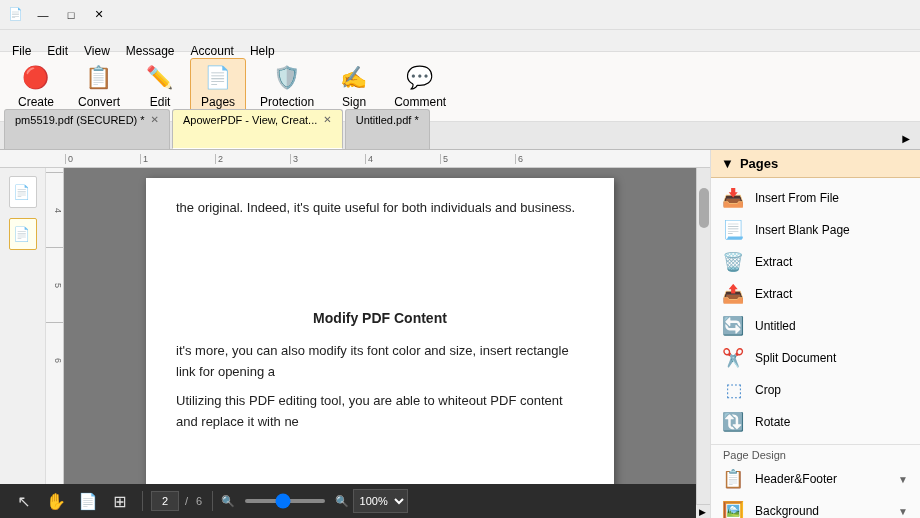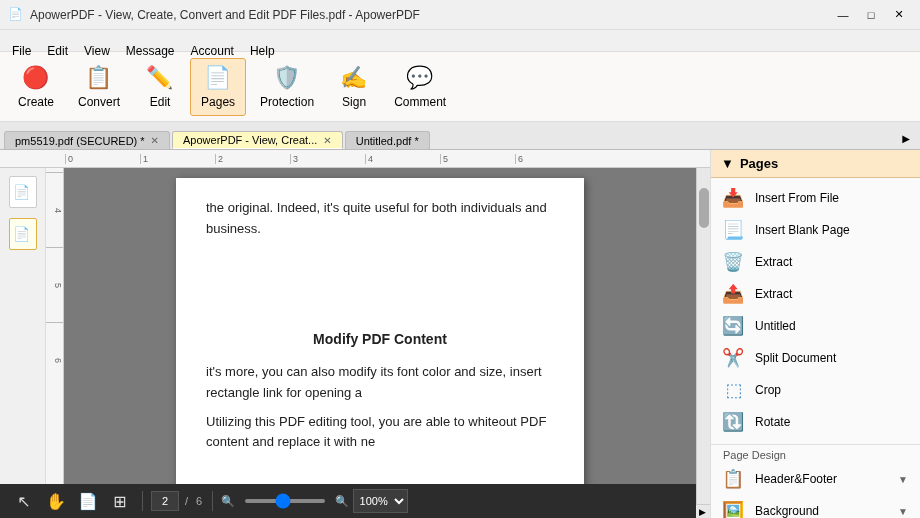--- a/index.html
+++ b/index.html
@@ -74,30 +74,29 @@
     .tabs-bar {
       background: #e8e8e8;
       height: 28px;
       display: flex;
       align-items: flex-end;
       padding: 0 4px;
       border-bottom: 1px solid #bbb;
     }
     .tab {
       display: flex;
-      align-items: center;
       padding: 4px 10px;
       background: #d0d0d0;
       border: 1px solid #bbb;
       border-bottom: none;
       border-radius: 3px 3px 0 0;
       cursor: pointer;
       font-size: 11px;
       gap: 6px;
-      height: 18px;
+      height: 40px;
       margin-right: 2px;
     }
     .tab.active { background: #fef9c3; border-bottom: 1px solid #fff; }
     .tab .tab-close { font-size: 10px; color: #666; }
     .tabs-right-btn { margin-left: auto; width: 20px; height: 22px; display: flex; align-items: center; justify-content: center; cursor: pointer; font-size: 10px; }
 
     
     .main-area {
       display: flex;
       height: calc(518px - 30px - 22px - 70px - 28px);
@@ -178,21 +177,21 @@
     .page-view {
       flex: 1;
       background: #7a7a7a;
       display: flex;
       justify-content: center;
       padding: 10px;
       overflow: auto;
     }
     .pdf-page {
       background: white;
-      width: 408px;
+      width: 468px;
       min-height: 300px;
       padding: 20px 30px;
       box-shadow: 2px 2px 8px rgba(0,0,0,0.4);
       font-size: 13px;
       line-height: 1.6;
       color: #222;
     }
     .pdf-heading {
       font-size: 14px;
       font-weight: bold;
@@ -332,21 +331,20 @@
     }
     .scroll-h-btn { font-size: 9px; cursor: pointer; }
     .scroll-h-track { flex: 1; height: 8px; background: #d0d0d0; margin: 0 4px; border-radius: 4px; }
     .scroll-h-thumb { width: 30px; height: 8px; background: #aaa; border-radius: 4px; }
   </style>
 </head>
 <body>
 
 <div class="titlebar">
   <span class="titlebar-icon">📄</span>
-  <span class="titlebar-title">ApowerPDF - View, Create, Convert and Edit PDF Files.pdf - ApowerPDF</span>
   <div class="titlebar-controls">
     <button class="titlebar-btn">—</button>
     <button class="titlebar-btn">□</button>
     <button class="titlebar-btn close">✕</button>
   </div>
 </div>
 
 <div class="menubar">
   <div class="menu-item">
       <span>File</span>

